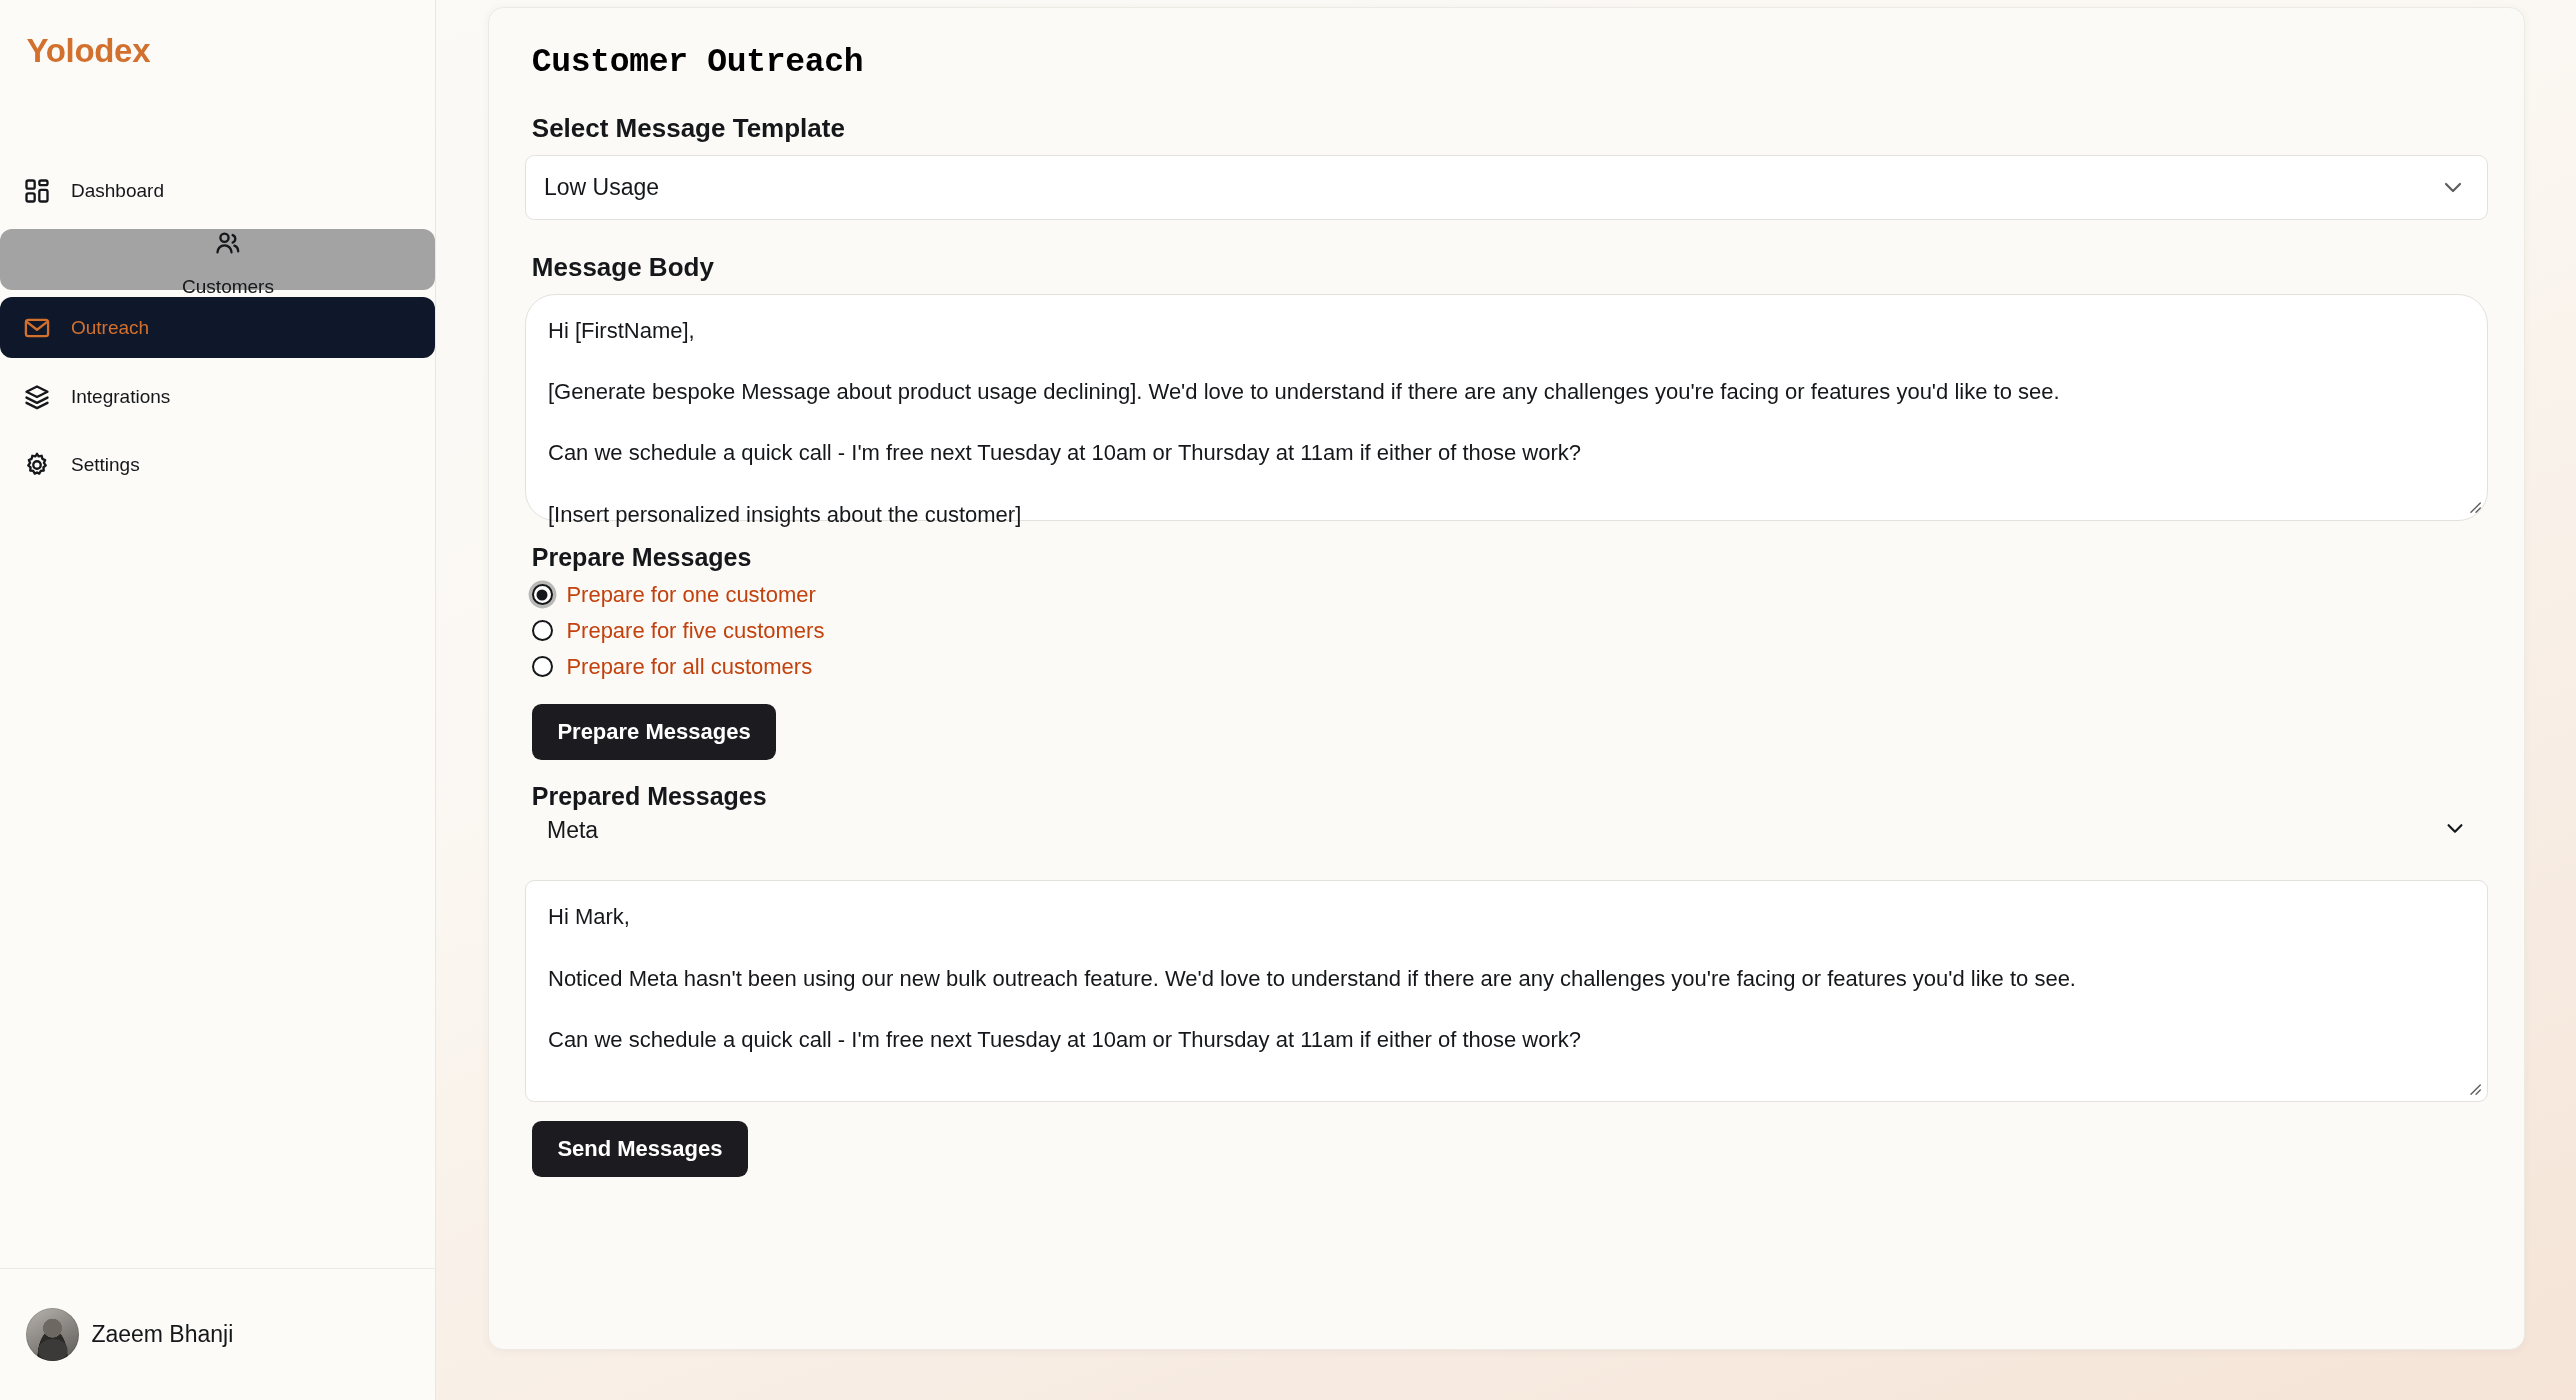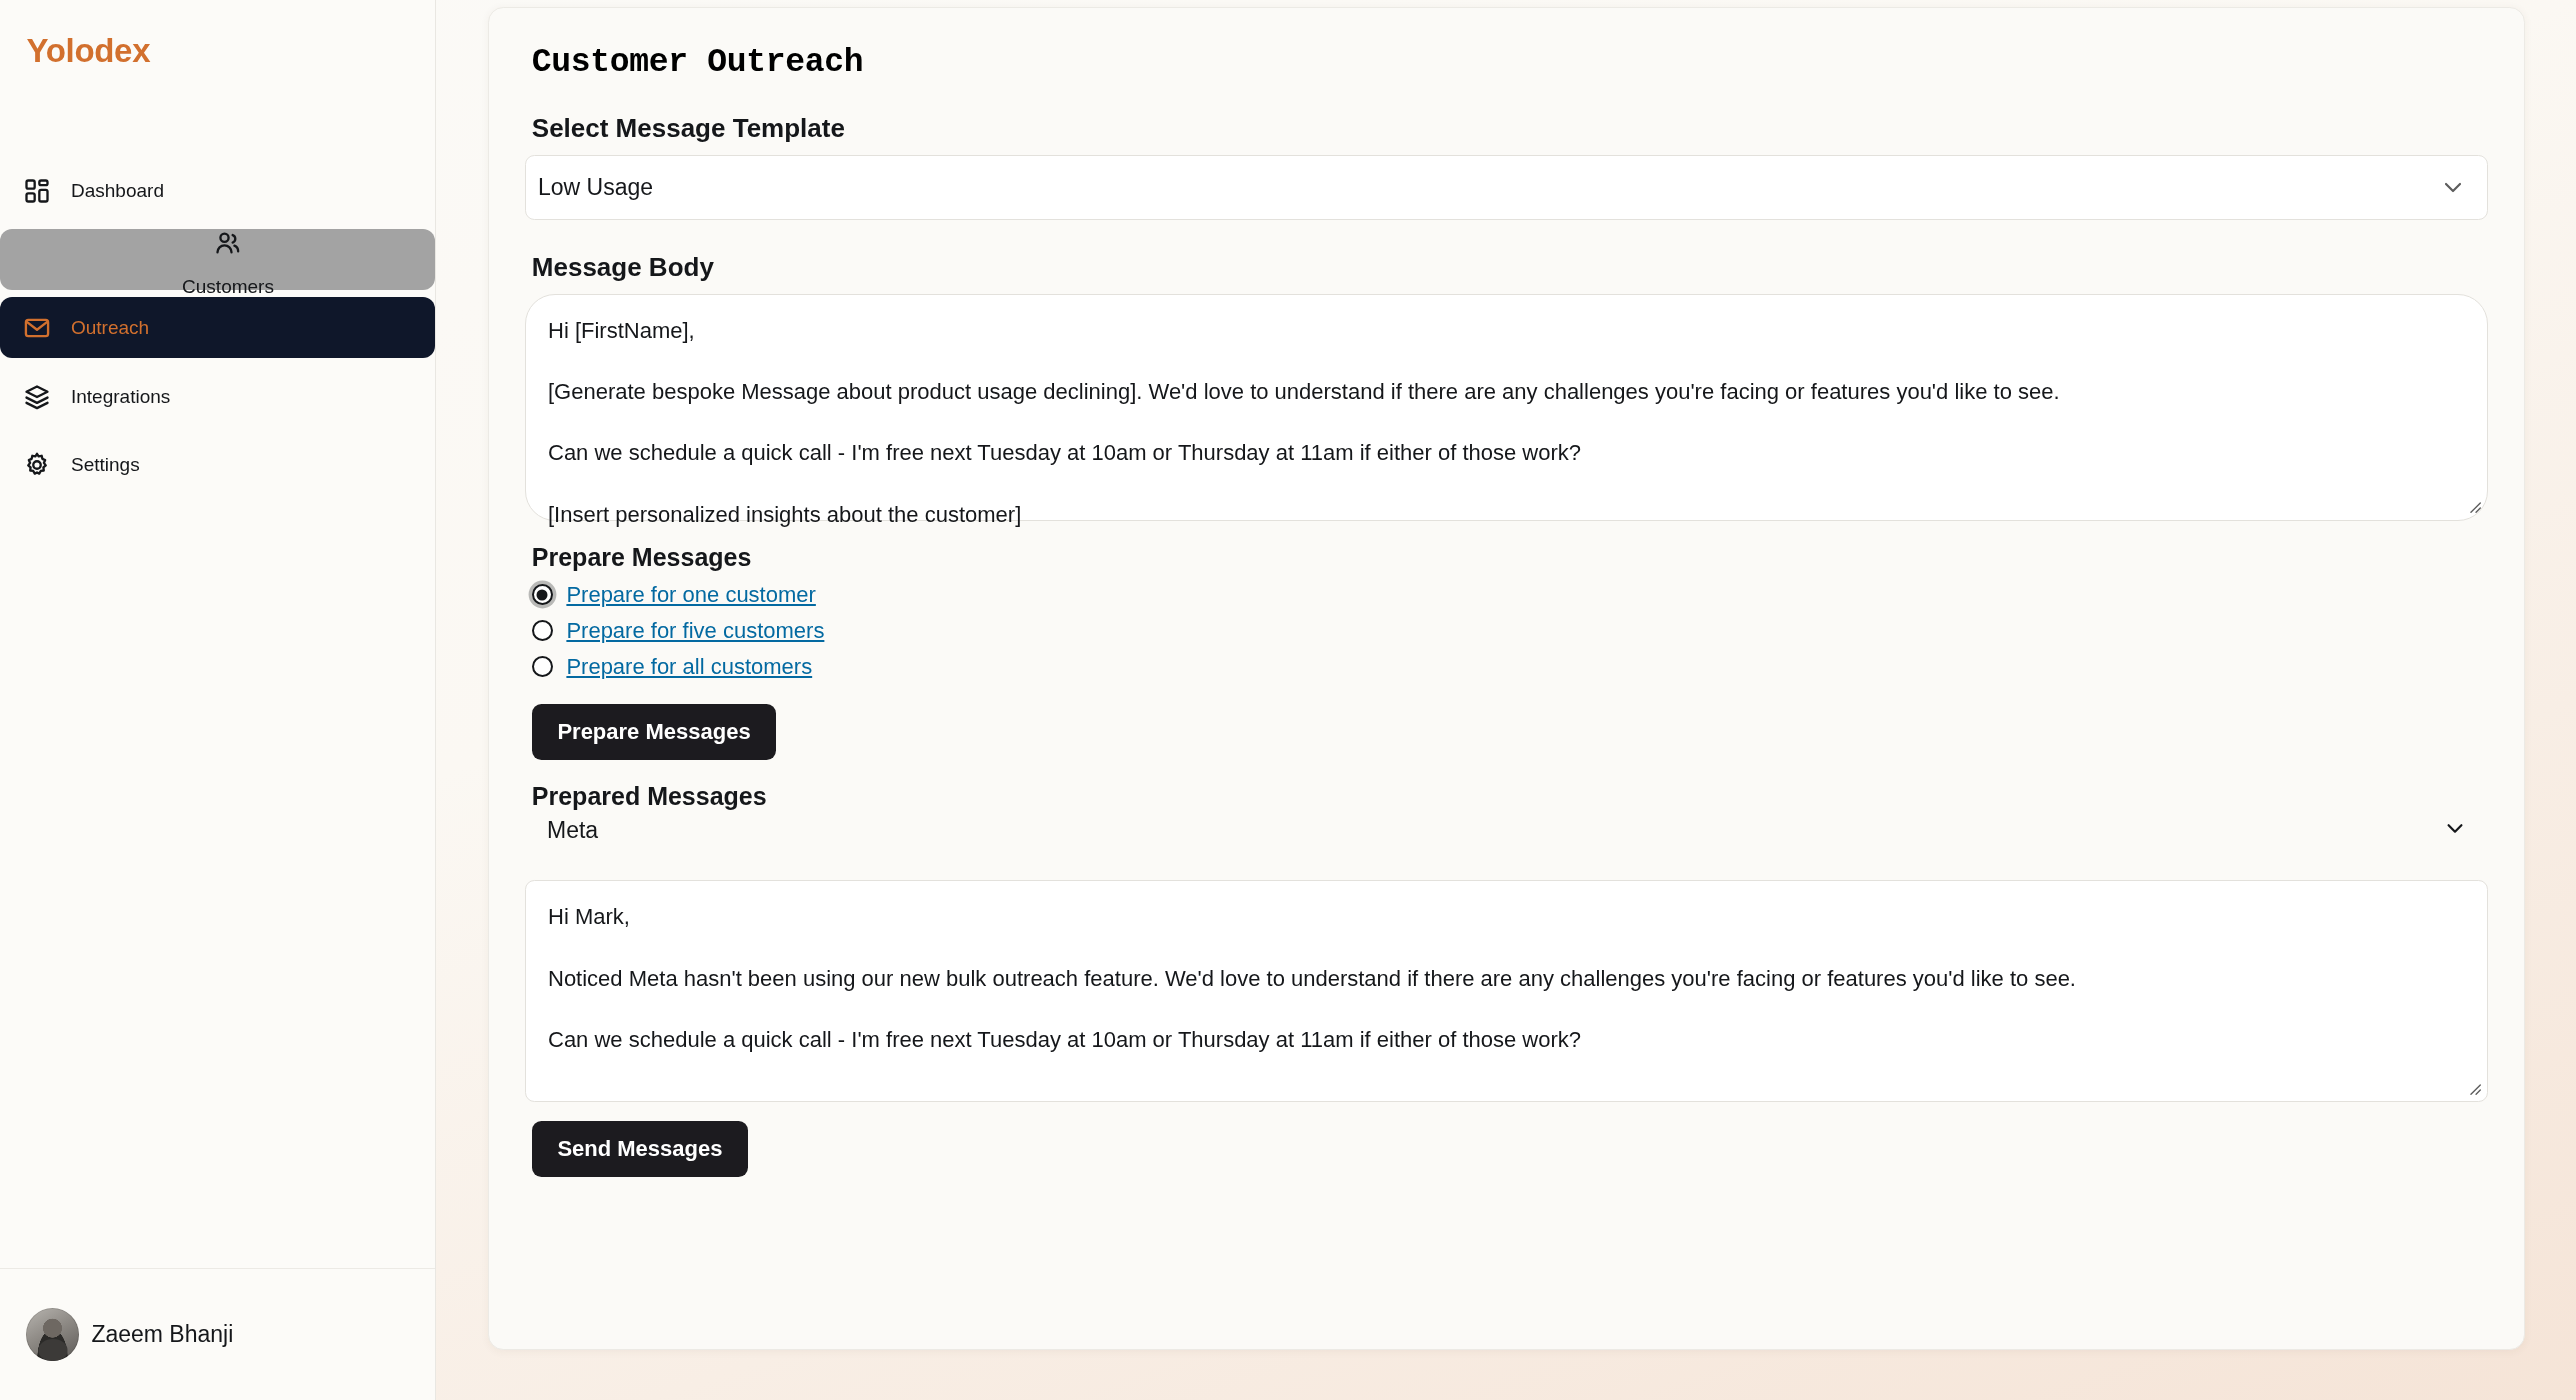--- a/index.html
+++ b/index.html
@@ -116,21 +116,21 @@
     margin: 32px 0 11px 6.8px;
   }
 
   .select-box {
     height: 65px;
     background: #ffffff;
     border: 0.9px solid #e3e1dc;
     border-radius: 9.4px;
     display: flex;
     align-items: center;
-    padding: 0 22px 0 12px;
+    padding: 0 22px 0 18px;
     font-size: 23px;
     color: #15171a;
     cursor: pointer;
   }
   .select-box .val { flex: 1 1 auto; }
   .chev { width: 24px; height: 24px; display:block; }
 
   .textarea-box {
     background: #ffffff;
     border: 0.9px solid #e3e1dc;
@@ -176,21 +176,21 @@
     flex: 0 0 21px;
     position: relative;
     background: #fff;
   }
   .radio.checked { box-shadow: 0 0 0 3.4px #b9b9b7; }
   .radio.checked::after {
     content:""; position:absolute; left:50%; top:50%;
     transform: translate(-50%,-50%);
     width: 11px; height: 11px; border-radius:50%; background:#15171a;
   }
-  .radio-label { font-size: 22px; color:#0369a1;text-decoration:underline; }
+  .radio-label { font-size: 22px; color:#c2410c; }
 
   .btn-dark {
     background: #1c1b1f;
     color: #ffffff;
     border: none;
     border-radius: 9.4px;
     font-size: 22px;
     font-weight: bold;
     font-family: "Liberation Sans", sans-serif;
     padding: 0 25.6px;

